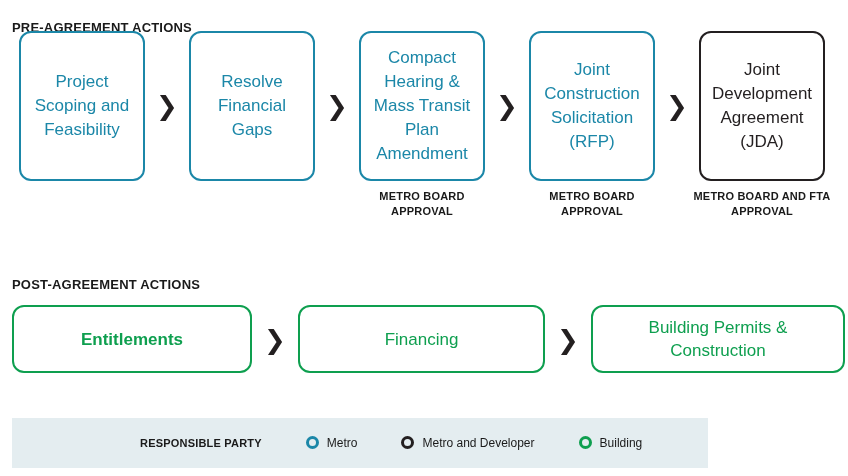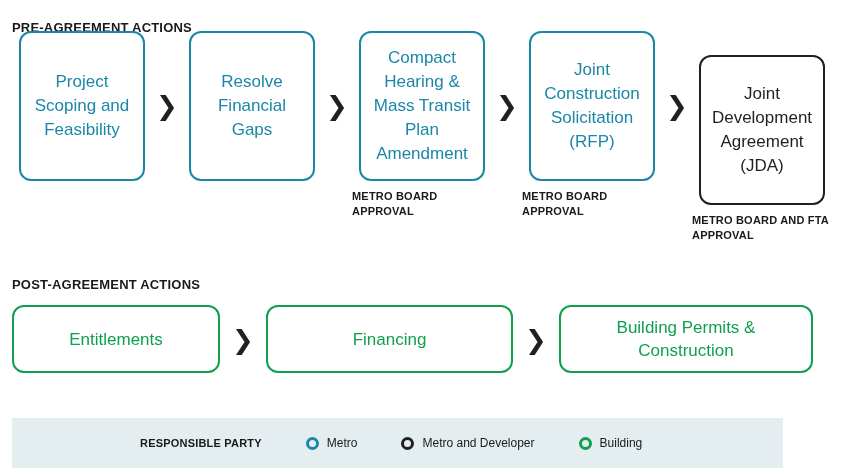--- a/index.html
+++ b/index.html
@@ -50,27 +50,27 @@
     width: 126px;
     height: 150px;
     border: 2px solid #1b87a8;
     color: #1b87a8;
     font-size: 17px;
     line-height: 24px;
   }
   .pre-box.dark {
     border: 2px solid #231f20;
     color: #231f20;
-    margin-top: 24px;
   }
   .approval {
     margin-top: 8px;
     font-size: 11px;
     font-weight: bold;
     color: #1a1a1a;
+    text-align: center;
     line-height: 15px;
     letter-spacing: 0.2px;
     width: 140px;
   }
   .chev {
     font-size: 26px;
     font-weight: bold;
     color: #231f20;
     line-height: 1;
     width: 30px;
@@ -81,55 +81,55 @@
 
   
   #post-row { left: 12px; top: 305px; }
   .post-box {
     height: 68px;
     border: 2px solid #0e9f4f;
     color: #0e9f4f;
     font-size: 17px;
     line-height: 23px;
   }
-  .post-w1 { width: 208px; }
+  .post-w1 { width: 240px; font-weight: bold; }
   .post-w2 { width: 247px; }
   .post-w3 { width: 254px; }
   .chev-post {
     font-size: 26px;
     font-weight: bold;
     color: #231f20;
     line-height: 1;
     width: 46px;
     text-align: center;
     margin-top: 22px;
     font-family: "DejaVu Sans", sans-serif;
   }
 
   
   #legend {
     position: absolute;
     left: 12px;
     top: 418px;
-    width: 771px;
+    width: 696px;
     height: 50px;
     background: #e4edf0;
     display: flex;
     align-items: center;
   }
   #legend-label {
     font-size: 11px;
     font-weight: bold;
     color: #1a1a1a;
     letter-spacing: 0.2px;
     margin-left: 128px;
   }
   .legend-item {
     display: flex;
-    align-items: center;
+    align-items: flex-start;
     margin-left: 44px;
   }
   .legend-item:first-of-type { margin-left: 48px; }
   .ring {
     width: 13px;
     height: 13px;
     border-radius: 50%;
     box-sizing: border-box;
     border-width: 3px;
     border-style: solid;

